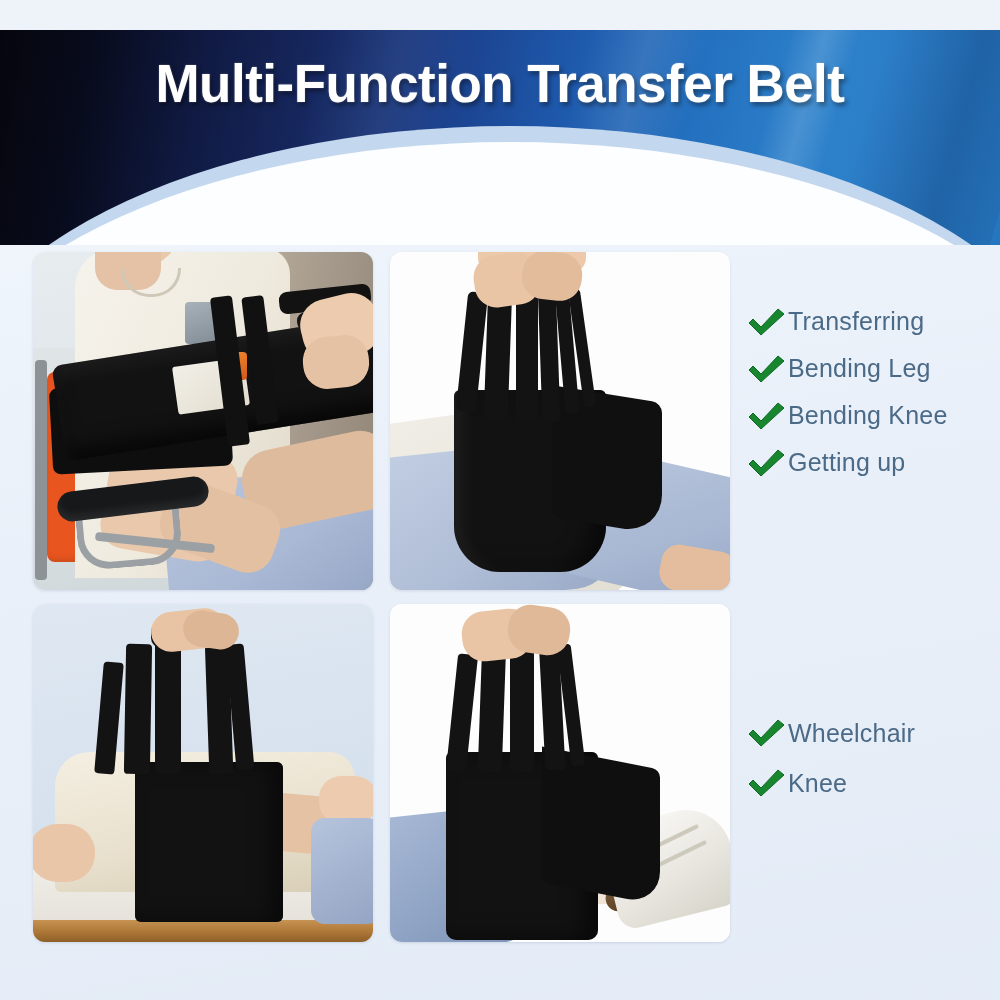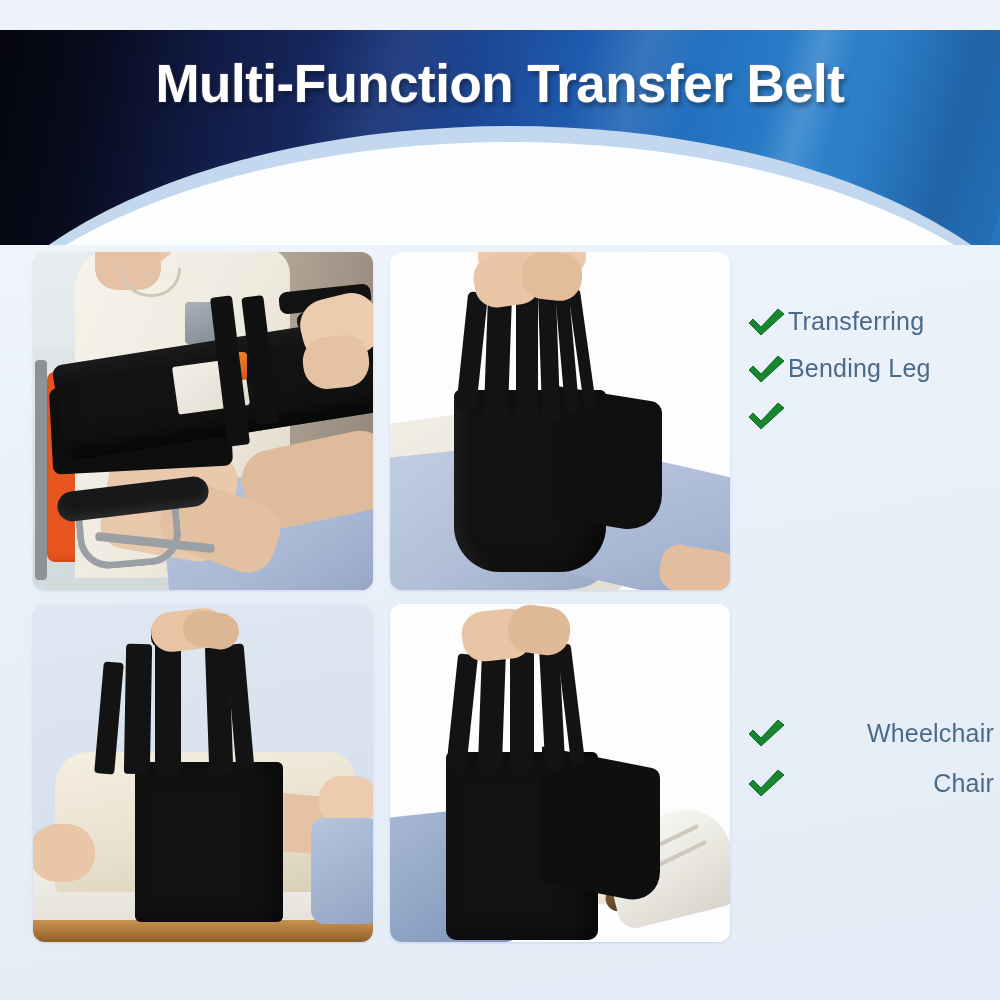--- a/index.html
+++ b/index.html
@@ -164,21 +164,21 @@
     background:#121212;border-radius:6px 6px 10px 10px;
     box-shadow:inset -14px 0 22px rgba(0,0,0,.55);}
   .p4 .slingR{position:absolute;left:152px;top:154px;width:118px;height:136px;
     background:#0f0f0f;border-radius:0 8px 34px 8px;transform:skewY(11deg);}
 
   
   .checklist{position:absolute;}
   .cl-top{left:746px;top:268px;width:248px;}
   .cl-bot{left:746px;top:678px;width:248px;}
   .cl-item{display:flex;align-items:center;height:47px;}
-  .cl-bot .cl-item{height:50px;justify-content:space-between;}
+  .cl-bot .cl-item{height:50px;}
   .cl-check{width:42px;height:30px;flex:0 0 42px;position:relative;}
   .cl-check svg{display:block;}
   .cl-label{font-size:25px;color:#4b6a87;font-family:"Liberation Sans",sans-serif;
     white-space:nowrap;letter-spacing:.2px;}
 
   
   .footer{position:absolute;left:0;top:930px;width:1000px;text-align:center;}
   .footer-text{font-size:27px;font-weight:bold;color:#2f7ec2;
     font-family:"Liberation Sans",sans-serif;transform:scaleX(.93);
     display:inline-block;white-space:nowrap;
@@ -329,23 +329,33 @@
       <span class="cl-label">Bending Leg</span>
     </div>
 
     <div class="cl-item">
       <span class="cl-check">
         <svg width="42" height="30" viewBox="0 0 42 30">
           <path d="M3 16 L7 12 L15 20 L32 2 L38 7 L15 28 Z" fill="#17862f"></path>
           <path d="M3 16 L7 12 L15 20 L32 2 L38 7 L15 28 Z" fill="none" stroke="#0e6a24" stroke-width="1"></path>
         </svg>
       </span>
-    </div>
-
-
+      <span class="cl-label">Bending Knee</span>
+    </div>
+
+
+    <div class="cl-item">
+      <span class="cl-check">
+        <svg width="42" height="30" viewBox="0 0 42 30">
+          <path d="M3 16 L7 12 L15 20 L32 2 L38 7 L15 28 Z" fill="#17862f"></path>
+          <path d="M3 16 L7 12 L15 20 L32 2 L38 7 L15 28 Z" fill="none" stroke="#0e6a24" stroke-width="1"></path>
+        </svg>
+      </span>
+      <span class="cl-label">Getting up</span>
+    </div>
 
   </div>
 
   <div class="checklist cl-bot">
 
     <div class="cl-item">
       <span class="cl-check">
         <svg width="42" height="30" viewBox="0 0 42 30">
           <path d="M3 16 L7 12 L15 20 L32 2 L38 7 L15 28 Z" fill="#17862f"></path>
           <path d="M3 16 L7 12 L15 20 L32 2 L38 7 L15 28 Z" fill="none" stroke="#0e6a24" stroke-width="1"></path>
@@ -355,19 +365,19 @@
     </div>
 
 
     <div class="cl-item">
       <span class="cl-check">
         <svg width="42" height="30" viewBox="0 0 42 30">
           <path d="M3 16 L7 12 L15 20 L32 2 L38 7 L15 28 Z" fill="#17862f"></path>
           <path d="M3 16 L7 12 L15 20 L32 2 L38 7 L15 28 Z" fill="none" stroke="#0e6a24" stroke-width="1"></path>
         </svg>
       </span>
-      <span class="cl-label">Chair</span>
+      <span class="cl-label">Knee</span>
     </div>
 
   </div>
 
 
 </div>
 
 </body></html>

